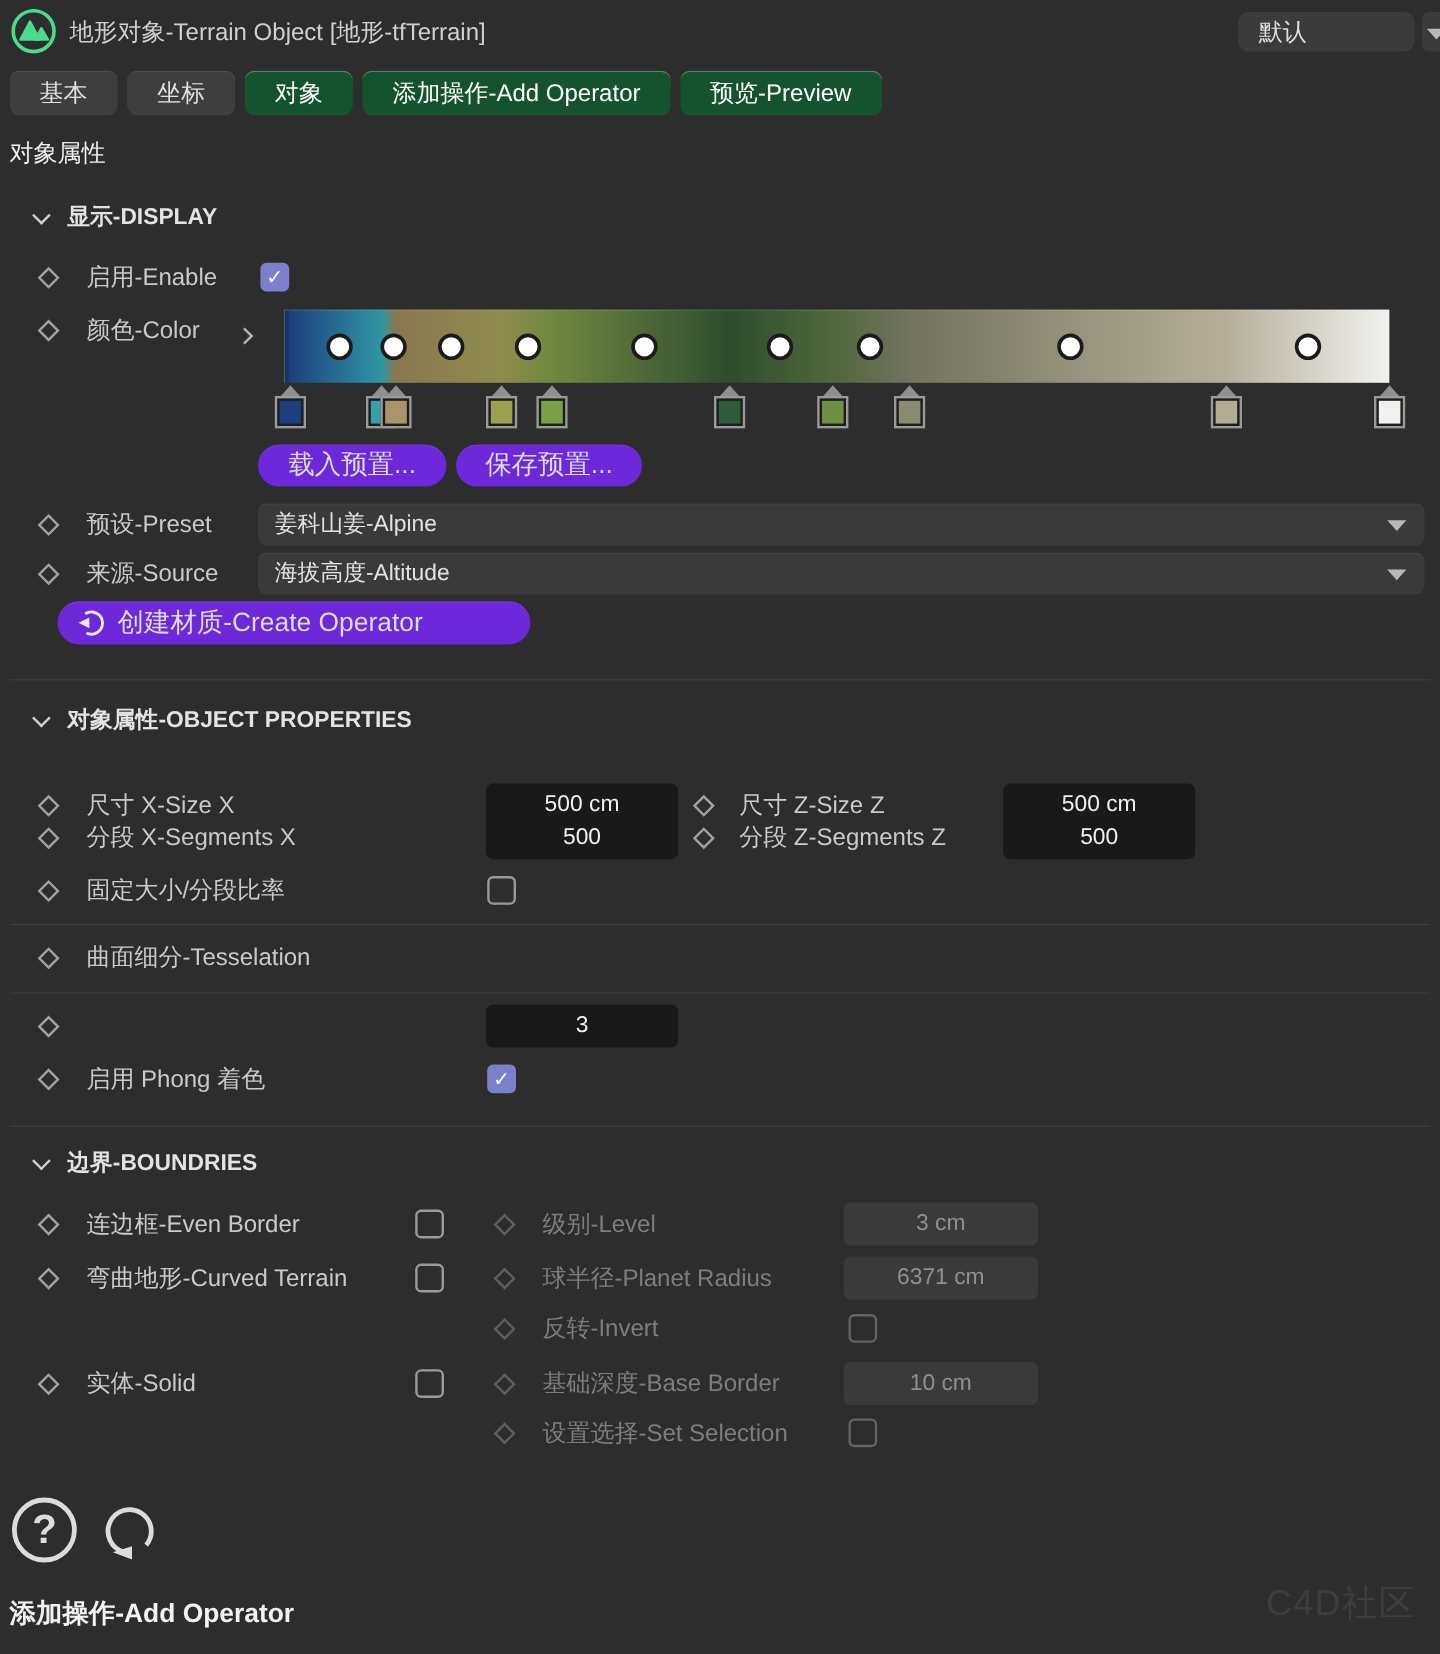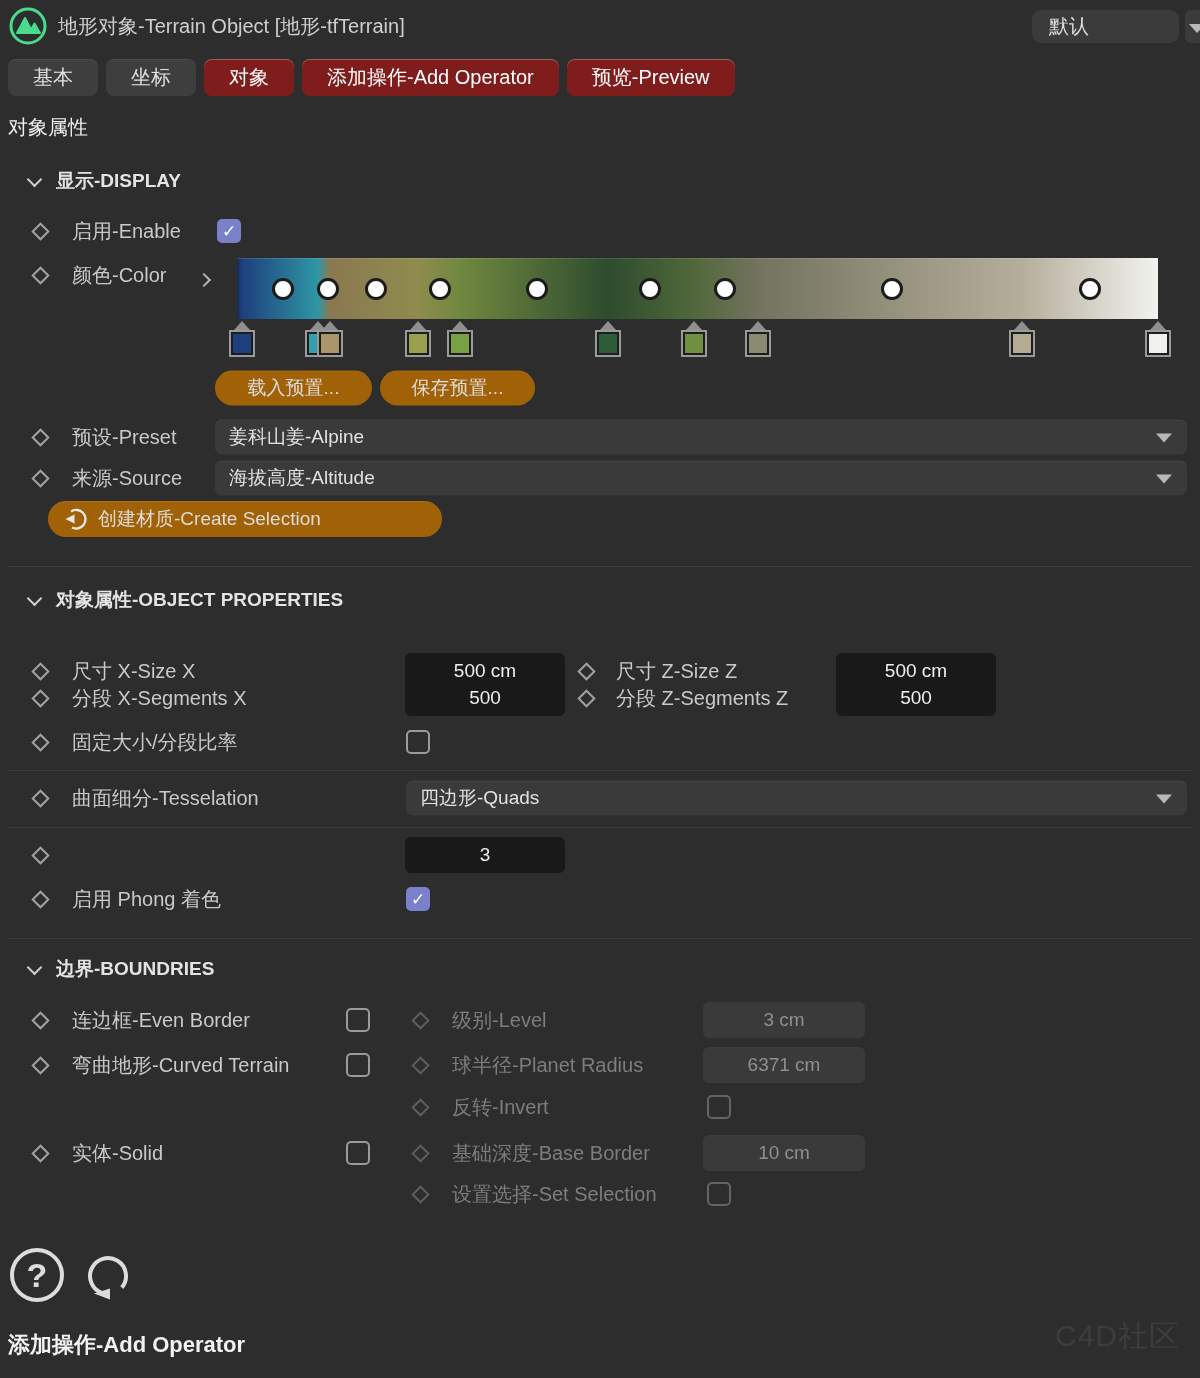--- a/index.html
+++ b/index.html
@@ -29,27 +29,27 @@
   .field{position:absolute;top:50%;transform:translateY(-50%);height:36px;background:#191919;border-radius:6px;
     display:flex;align-items:center;justify-content:center;font-size:19px;color:#efefef}
   .field.dim{background:#3a3a3a;color:#8f8f8f}
 
   
   .dd{position:absolute;top:50%;transform:translateY(-50%);height:35px;background:#3a3a3a;border-radius:7px;
     display:flex;align-items:center;font-size:19px;color:#e2e2e2;padding:0 44px 0 14px;box-sizing:border-box;box-shadow:inset 0 1px 0 rgba(255,255,255,.06)}
   .dd-arrow{position:absolute;right:15px;top:50%;margin-top:-3px;width:0;height:0;border:8px solid transparent;border-top:9px solid #b8b8b8;border-bottom:none}
 
   
-  .pill{position:absolute;top:50%;transform:translateY(-50%);height:35px;background:#a16207;border-radius:18px;
-    display:flex;align-items:center;justify-content:center;font-size:19px;color:#dcdcdc;box-shadow:inset 0 1px 0 rgba(255,255,255,.07)}
+  .pill{position:absolute;top:50%;transform:translateY(-50%);height:35px;background:#6d28d9;border-radius:18px;
+    display:flex;align-items:center;justify-content:center;font-size:22px;color:#dcdcdc;box-shadow:inset 0 1px 0 rgba(255,255,255,.07)}
 
   
   .tabbar{position:absolute;top:59px;left:8px;display:flex;gap:8px}
   .tab{height:37px;display:flex;align-items:center;padding:0 25px;background:#3e3e3e;border-radius:8px;font-size:20px;color:#e0e0e0;white-space:nowrap;box-shadow:inset 0 1px 0 rgba(255,255,255,.07)}
-  .tab.active{background:#7f1d1d;color:#fff;box-shadow:inset 0 1px 0 rgba(255,255,255,.28)}
+  .tab.active{background:#14532d;color:#fff;box-shadow:inset 0 1px 0 rgba(255,255,255,.28)}
 
   
   .sec{position:absolute;left:0;height:26px}
   .sec .chev{position:absolute;left:29px;top:6px;width:9px;height:9px;border-left:2px solid #cfcfcf;border-bottom:2px solid #cfcfcf;transform:rotate(-45deg)}
   .sec .t{position:absolute;left:56px;top:0;font-size:19px;font-weight:bold;color:#e3e3e3;white-space:nowrap}
 
   .chev-right{display:inline-block;width:8px;height:8px;border-top:2px solid #b5b5b5;border-right:2px solid #b5b5b5;transform:rotate(45deg)}
 
   .divider{position:absolute;left:8px;right:8px;height:1px;background:#3d3d3d}
 
@@ -226,21 +226,21 @@
     <span class="dd-arrow"></span>
   </div>
 </div>
 
 <div class="row" style="top:501px;height:36px">
   <div class="pill" style="left:48px;width:394px;height:36px;border-radius:18px;justify-content:flex-start;padding-left:16px;box-sizing:border-box">
     <svg width="24" height="24" viewBox="0 0 24 24" style="margin-right:10px">
       <path d="M8 20.5 A9.3 9.3 0 1 0 7 4.5" fill="none" stroke="#e8e8e8" stroke-width="2.4"></path>
       <polygon points="1.5,12 10.5,7.5 10.5,16.5" fill="#e8e8e8"></polygon>
     </svg>
-    <span>创建材质-Create Selection</span>
+    <span>创建材质-Create Operator</span>
   </div>
 </div>
 
 <div class="divider" style="top:566px"></div>
 
 <div class="sec" style="top:587px">
   <span class="chev"></span>
   <span class="t">对象属性-OBJECT PROPERTIES</span>
 </div>
 
@@ -278,24 +278,20 @@
   <span class="cb" style="left:406px"></span>
 </div>
 
 <div class="divider" style="top:770px"></div>
 
 <div class="row" style="top:780px;height:35px">
   <span class="at diaw" style="left:33px">
       <i class="dia"></i>
     </span>
   <span class="at lbl" style="left:72px">曲面细分-Tesselation</span>
-  <div class="dd" style="left:406px;width:781px">
-    <span>四边形-Quads</span>
-    <span class="dd-arrow"></span>
-  </div>
 </div>
 
 <div class="divider" style="top:827px"></div>
 
 <div class="row" style="top:837px">
   <span class="at diaw" style="left:33px">
       <i class="dia"></i>
     </span>
   <div class="field" style="left:405px;width:160px">3</div>
 </div>

